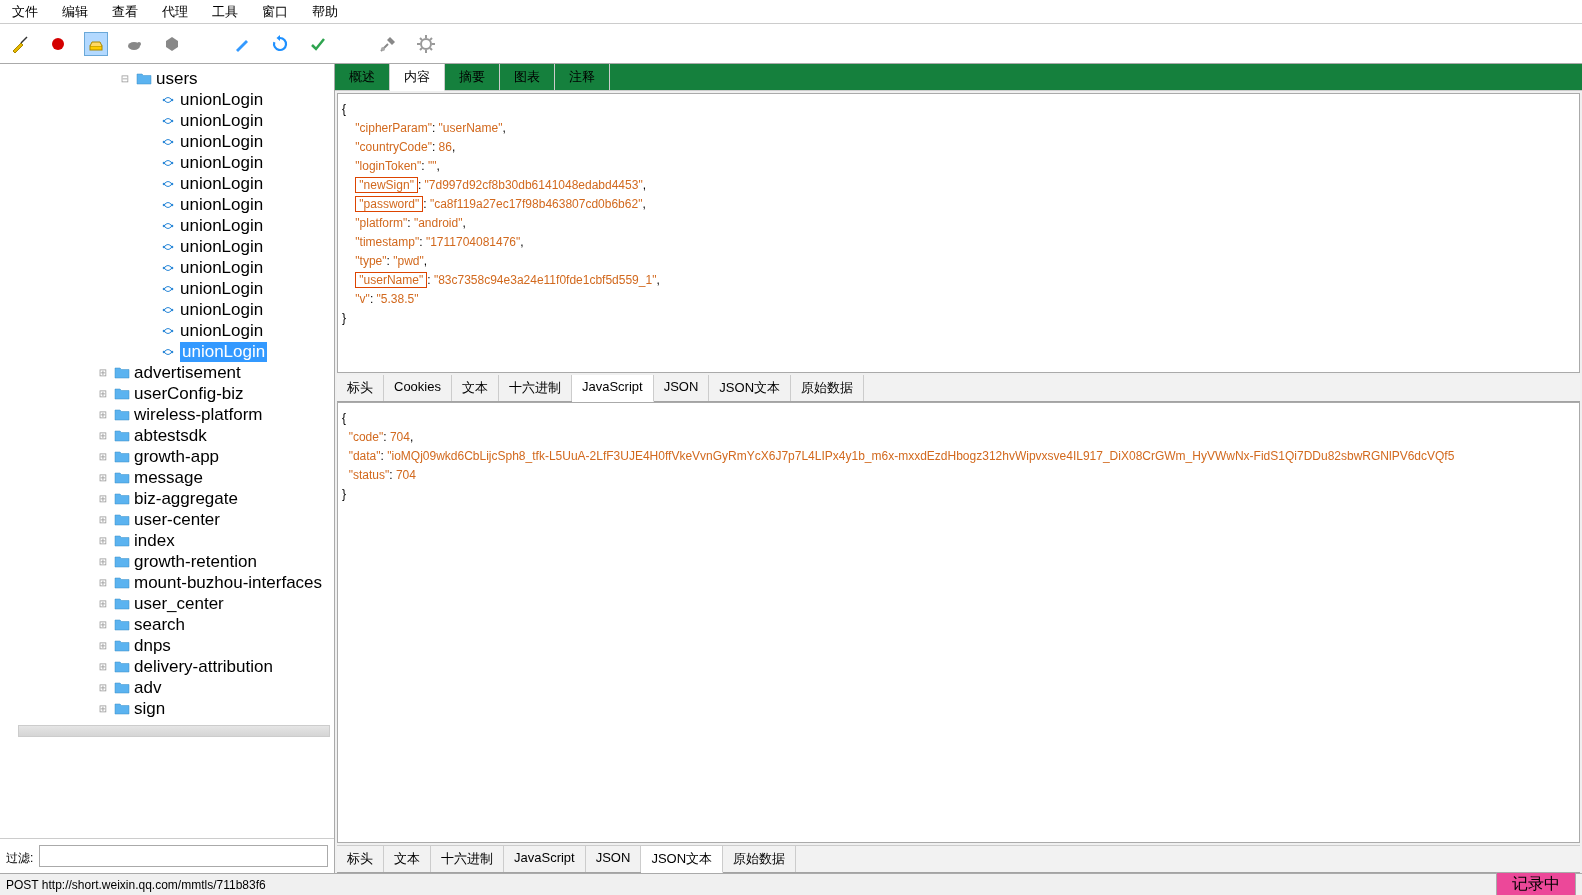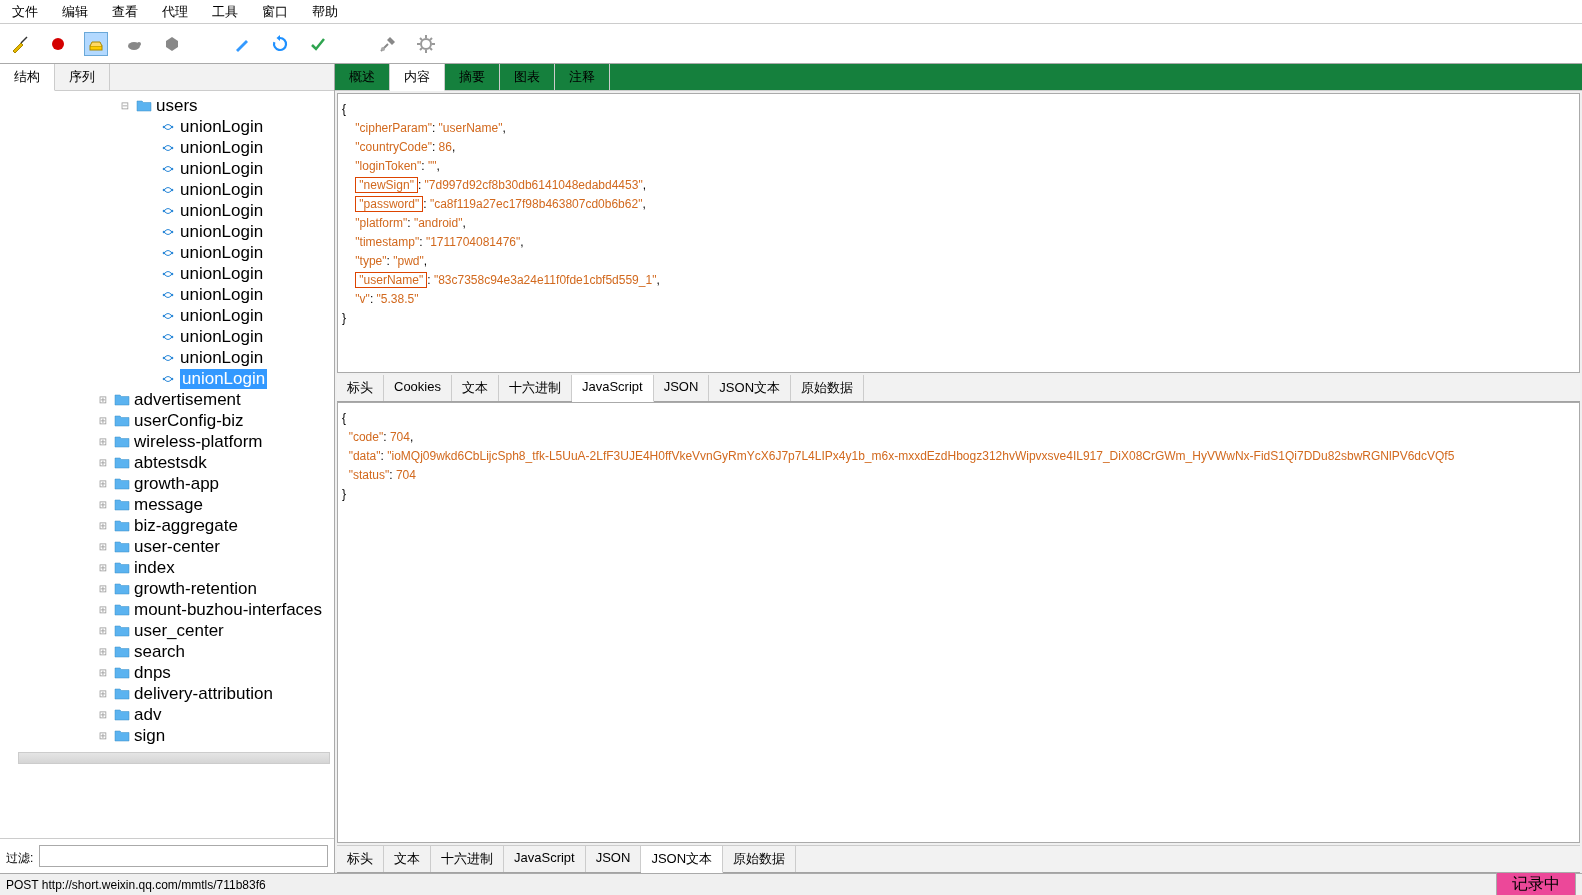--- a/index.html
+++ b/index.html
@@ -127,24 +127,20 @@
           <line x1="4" y1="16" x2="6" y2="14"></line>
           <line x1="14" y1="6" x2="16" y2="4"></line>
         </g>
       </svg>
     </span>
 </div>
 
 <div class="main">
 
   <div class="left-panel">
-    <div class="left-tabs">
-        <div class="left-tab active">结构</div>
-        <div class="left-tab">序列</div>
-      </div>
     <div class="tree-wrap">
       <div class="tree">
           <div class="tree-node" style="padding-left: 118px;">
             <span class="expander">⊟</span>
             <span class="folder-icon">
               <svg width="16" height="13">
                 <path d="M1 2 h5 l1.5 1.5 H15 V12 H1 Z" fill="#5bb3f0" stroke="#3a8fc7" stroke-width="0.5"></path>
               </svg>
             </span>
             <span class="label">users</span>

